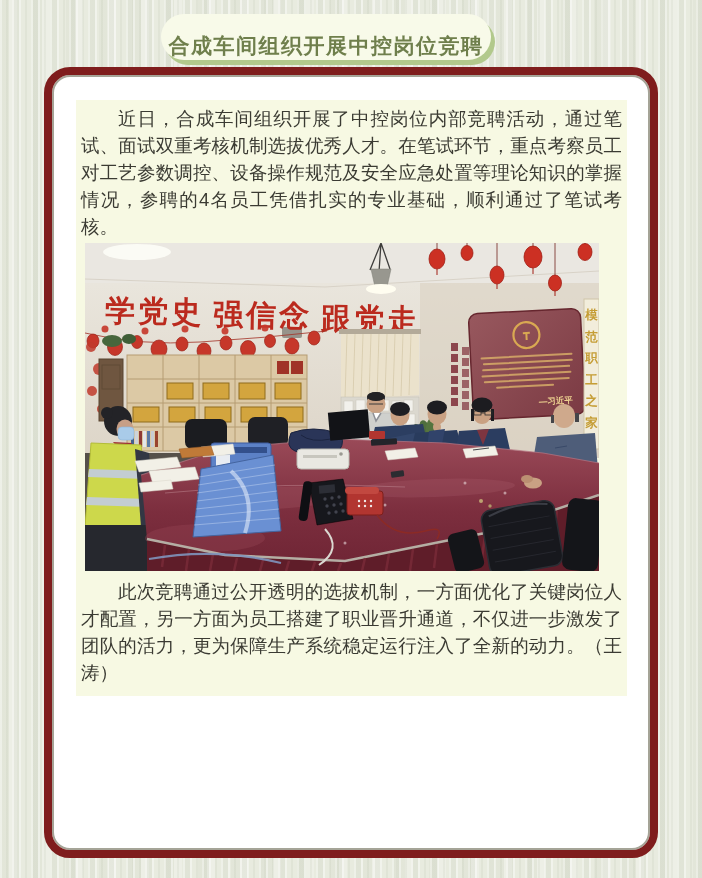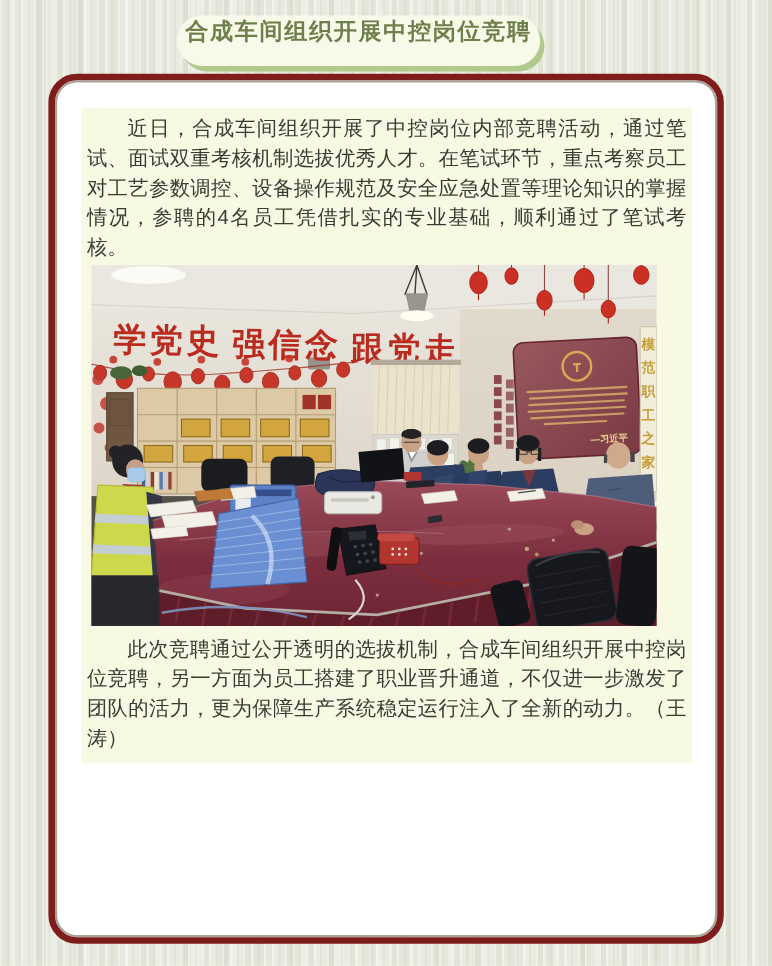--- a/index.html
+++ b/index.html
@@ -10,26 +10,26 @@
     background-image:
       repeating-linear-gradient(90deg, rgba(255,255,255,.40) 0 2px, rgba(0,0,0,0) 2px 6px,
         rgba(120,135,100,.07) 6px 8px, rgba(0,0,0,0) 8px 12px,
         rgba(255,255,255,.28) 12px 14px, rgba(100,115,85,.06) 14px 19px),
       repeating-linear-gradient(90deg, rgba(140,150,120,.06) 0 9px, rgba(255,255,255,.22) 9px 17px,
         rgba(0,0,0,0) 17px 33px);
   }
   .title-pill{
     position:absolute;left:161px;top:14px;width:330px;height:46px;z-index:3;
     background:#f8fae9;border-radius:24px;box-shadow:4px 5px 0 #b2c98c;
-    display:flex;align-items:flex-start;justify-content:center;
+    display:flex;align-items:flex-end;justify-content:center;
   }
   .title-pill span{font-size:21px;font-weight:bold;color:#6f7f4c;letter-spacing:1.5px;}
   .card{
     position:absolute;left:44px;top:67px;width:614px;height:791px;box-sizing:border-box;
-    background:#ffffff;border:6px solid #7f1d1d;border-radius:26px;
+    background:#ffffff;border:8px solid #7f1d1d;border-radius:26px;
     box-shadow:inset 0 0 0 2px #a5a497;z-index:1;
   }
   .panel{
     margin:25px 23px 14px 24px;background:#f7f9e3;
     padding:5px 5px 10px;overflow:hidden;
   }
   .panel p{
     margin:0;font-size:18.5px;line-height:27px;color:#3b3b33;
     text-align:justify;text-justify:inter-ideograph;text-indent:2em;
   }
@@ -462,16 +462,16 @@
               <line x1="406" y1="302" x2="468" y2="302"></line>
                 <line x1="406" y1="314" x2="468" y2="314"></line>
             </g>
             <path d="M408,268 Q437,258 468,266" stroke="#3a3c44" stroke-width="2" fill="none"></path>
           </g>
           <rect x="480" y="256" width="36" height="72" rx="8" fill="#141519" transform="rotate(6 498 292)"></rect>
         </g>
       </svg>
     </div>
 
-    <p>此次竞聘通过公开透明的选拔机制，合成车间组织开展中控岗位竞聘，另一方面为员工搭建了职业晋升通道，不仅进一步激发了团队的活力，更为保障生产系统稳定运行注入了全新的动力。（王涛）</p>
+    <p>此次竞聘通过公开透明的选拔机制，一方面优化了关键岗位人才配置，另一方面为员工搭建了职业晋升通道，不仅进一步激发了团队的活力，更为保障生产系统稳定运行注入了全新的动力。（王涛）</p>
 
   </div>
 </div>
 
 </body></html>

